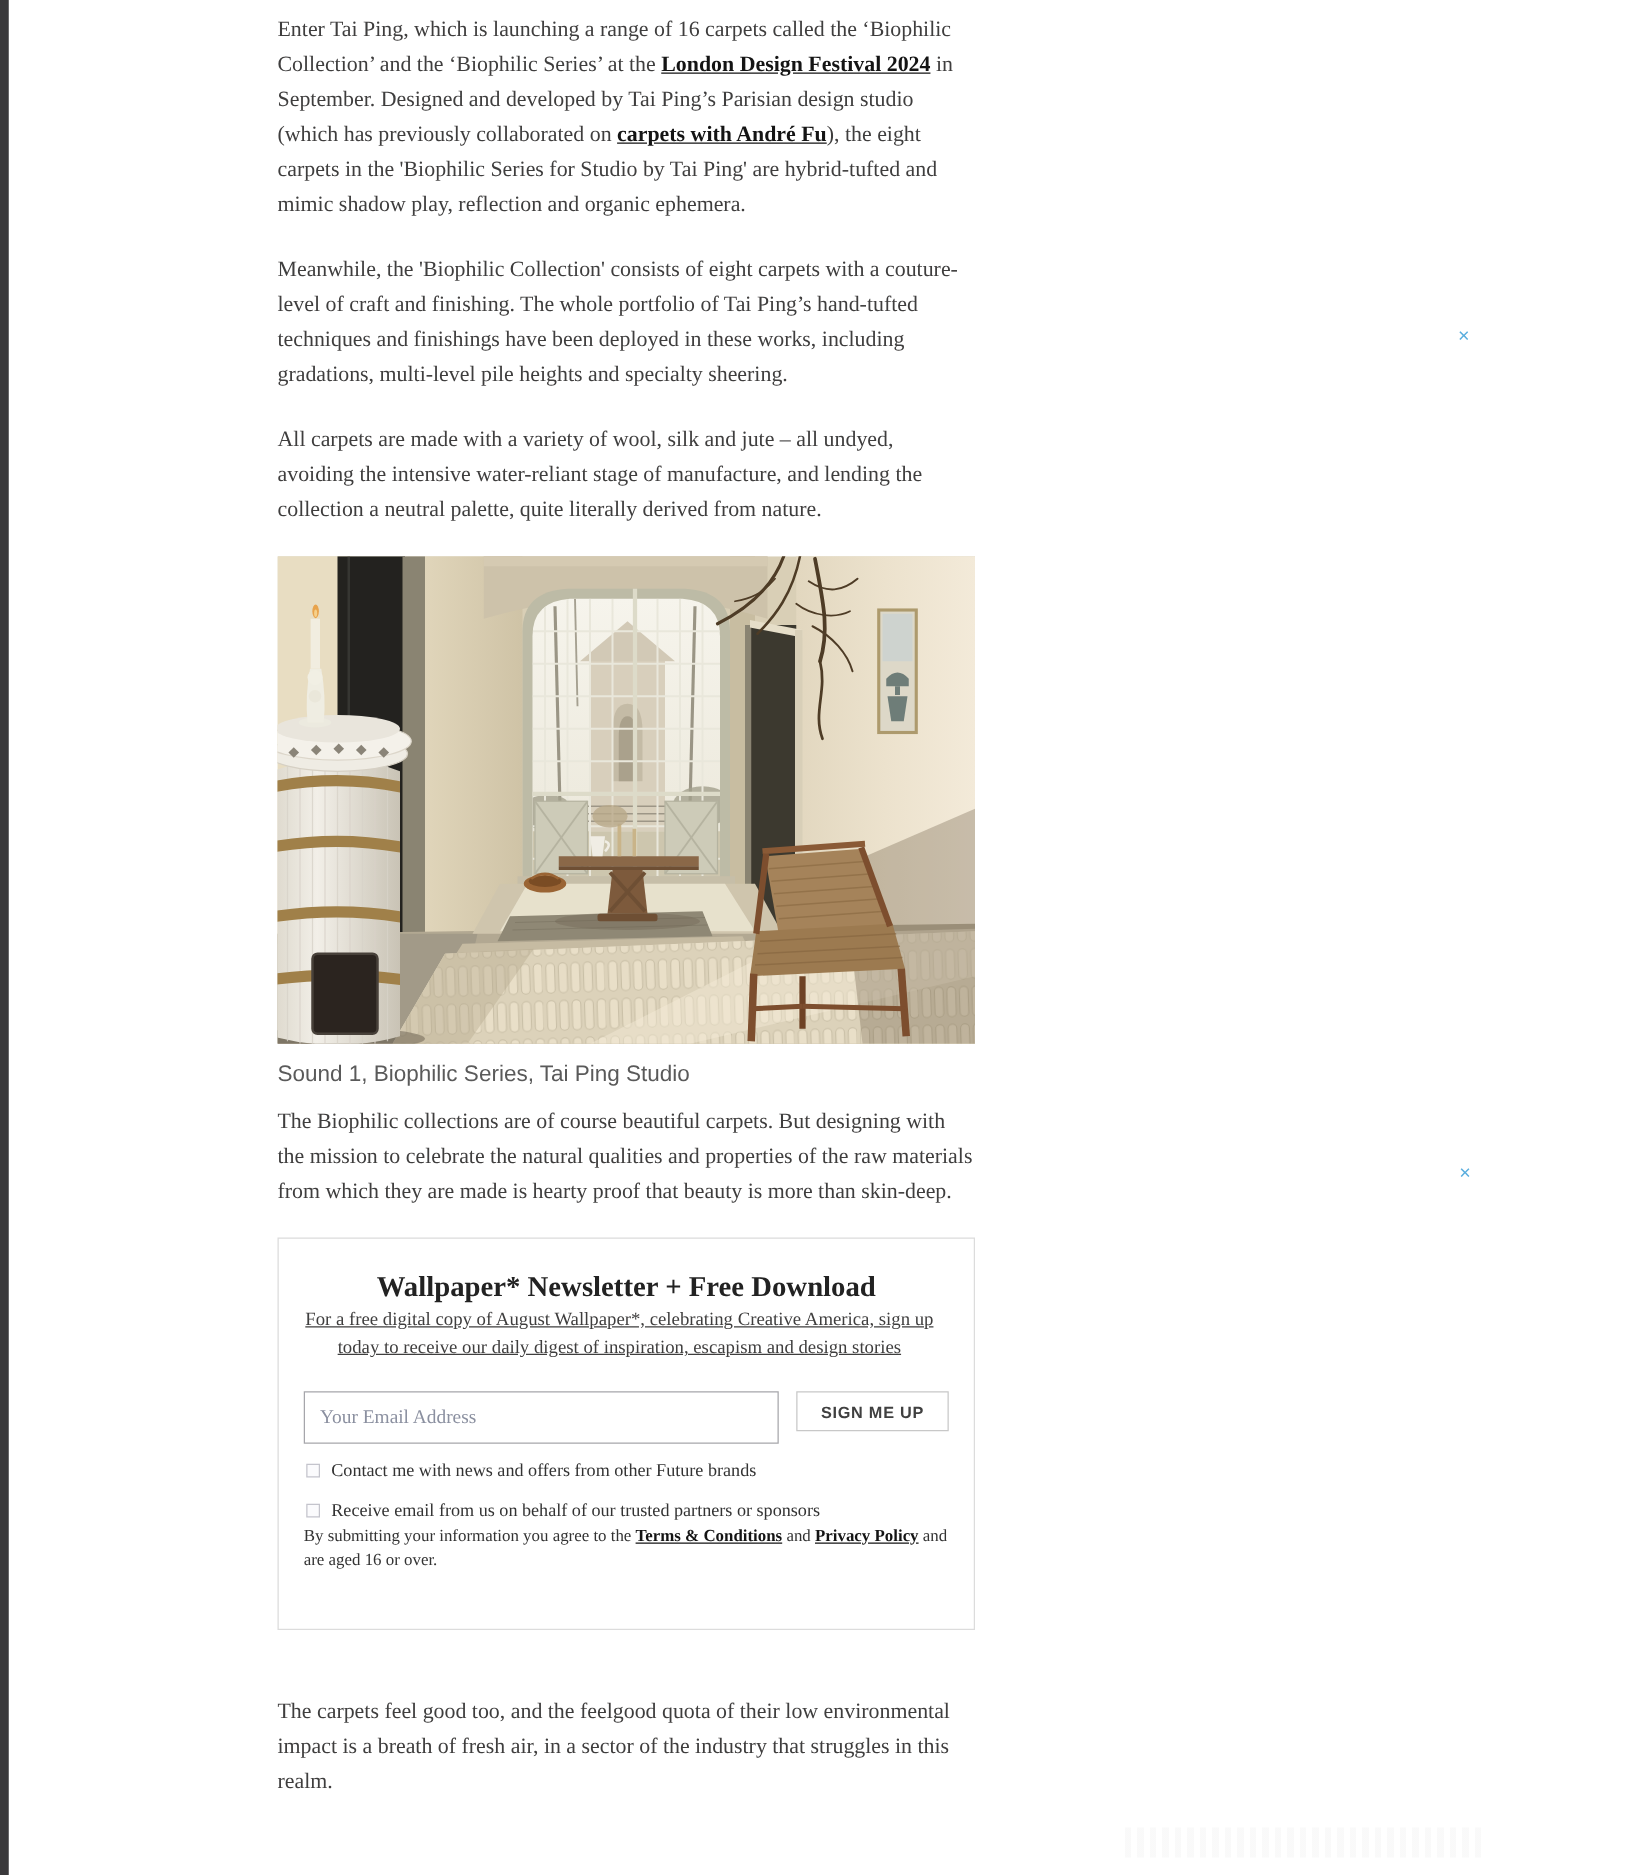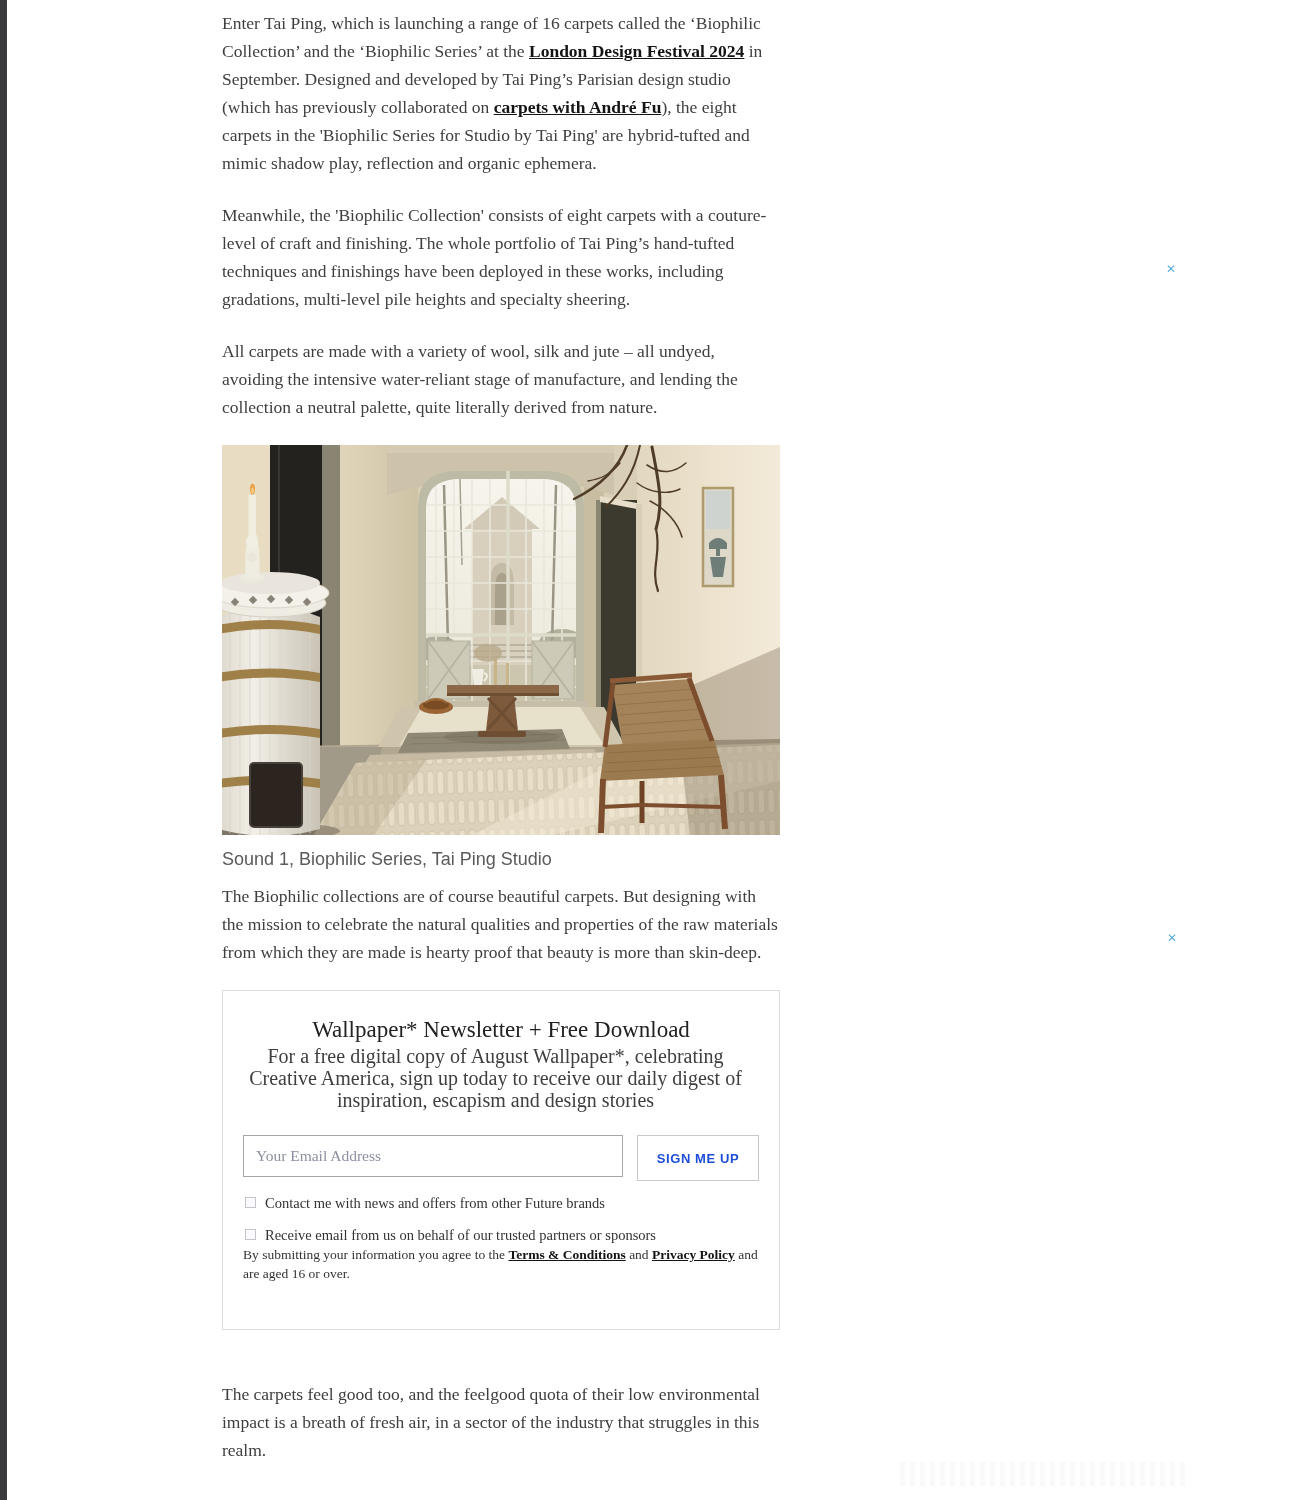--- a/index.html
+++ b/index.html
@@ -13,31 +13,31 @@
   a.art-link{color:#141414;font-weight:bold;text-decoration:underline;cursor:pointer;text-align:center;}
   
   figure.hero{margin:0 0 0 0;width:558px;}
   figure.hero svg{display:block;}
   .caption-block{margin-top:13px;font-family:"Liberation Sans","DejaVu Sans",sans-serif;
                  font-size:18px;line-height:22px;color:#5a5a5a;}
   .after-caption{margin-top:12px !important;}
   
   .newsletter{box-sizing:border-box;width:558px;border:1px solid #dcdcdc;background:#fff;
               padding:24px 20px 22px 20px;margin:13px 0 0 0;}
-  .nl-title{font-size:23px;line-height:30px;font-weight:normal;color:#222;text-align:center;margin:0;}
-  .nl-desc{font-size:20px;line-height:22px;color:#3f3e3e;text-align:center;
-           margin:16px auto 0 auto;max-width:505px;}
+  .nl-title{font-size:23px;line-height:30px;font-weight:bold;color:#222;text-align:center;margin:0;}
+  .nl-desc{font-size:15px;line-height:22px;color:#3f3e3e;text-align:center;
+           margin:16px auto 0 auto;max-width:505px;text-decoration:underline;}
   .nl-form{display:flex;margin-top:22px;gap:14px;}
   .nl-email{box-sizing:border-box;flex:1;height:42px;border:1px solid #a6a6ab;background:#fff;
             padding:0 12px;font-family:"Liberation Serif","DejaVu Serif",serif;
             font-size:15.5px;color:#0f172a;}
   .nl-email::placeholder{color:#8b90a0;opacity:1;}
-  .nl-submit{box-sizing:border-box;width:122px;height:46px;border:1px solid #c8c8c8;background:#fff;
+  .nl-submit{box-sizing:border-box;width:122px;height:32px;border:1px solid #c8c8c8;background:#fff;
              font-family:"Liberation Sans","DejaVu Sans",sans-serif;font-size:13px;font-weight:bold;
-             letter-spacing:0.6px;color:#1d4ed8;cursor:pointer;}
+             letter-spacing:0.6px;color:#404040;cursor:pointer;}
   .nl-check{display:flex;align-items:flex-start;gap:9px;margin-top:12px;
             font-size:14.5px;line-height:20px;color:#333;}
   .nl-check input{appearance:none;-webkit-appearance:none;width:11px;height:11px;margin:4px 0 0 2px;
                   border:1px solid #c4c4cc;background:#fbfbfd;cursor:pointer;flex:none;}
   .nl-legal{font-size:13.5px;line-height:19px;color:#333;margin-top:14px;}
   .nl-legal a{color:#141414;font-weight:bold;text-decoration:underline;cursor:pointer;}
   .last-par{margin-top:50px !important;}
   
   .ad-close{position:absolute;font-family:"Liberation Sans","DejaVu Sans",sans-serif;
             font-size:12px;font-weight:bold;color:#5aaede;cursor:pointer;line-height:12px;}

